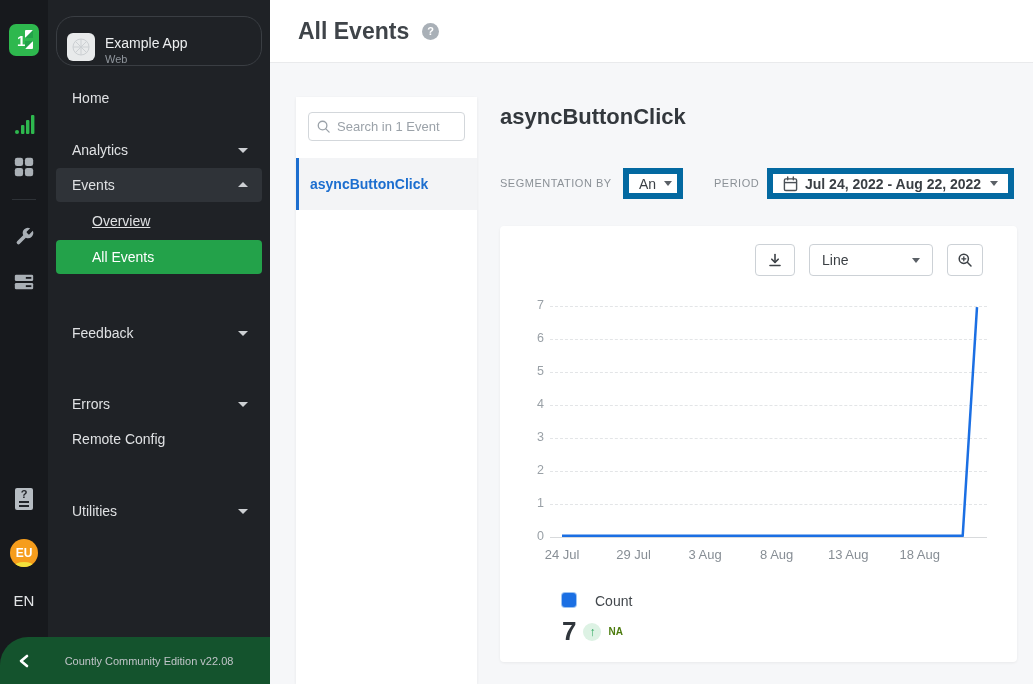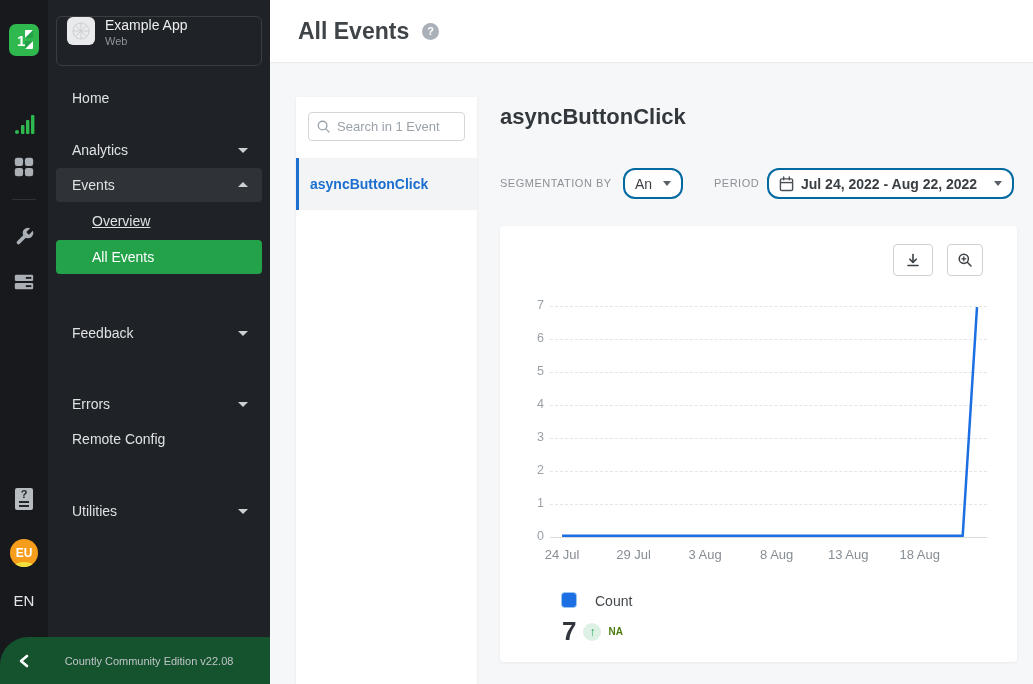--- a/index.html
+++ b/index.html
@@ -17,21 +17,21 @@
     justify-content:center; overflow:hidden; cursor:pointer; }
   .avatar::after { content:""; position:absolute; bottom:-4px; left:4px; width:20px; height:9px;
     border-radius:50%; background:#f2e13c; }
   .avatar span { position:relative; z-index:1; }
   .lang { position:absolute; left:0; top:592px; width:48px; text-align:center; color:#e2e4e6;
     font-size:15px; cursor:pointer; }
 
   
   .nav { position:absolute; left:48px; top:0; width:222px; height:684px; background:#1f2226; z-index:2; }
   .app-card { position:absolute; left:8px; top:16px; width:206px; height:50px; border:1px solid #3a3e43;
-    border-radius:6px; display:flex; align-items:flex-start; padding:0 10px; gap:10px; cursor:pointer; }
+    border-radius:18px; display:flex; align-items:flex-end; padding:0 10px; gap:10px; cursor:pointer; }
   .app-card .app-title { color:#eceeef; font-size:14px; }
   .app-card .app-sub { color:#8f959c; font-size:11px; margin-top:2px; }
   .nav-item { position:absolute; left:0; width:222px; height:34px; display:flex; align-items:center;
     color:#dfe1e3; font-size:14px; padding-left:24px; cursor:pointer; }
   .nav-item.sub { padding-left:44px;text-decoration:underline; }
   .nav-item.active-parent { left:8px; width:206px; background:#2f3338; border-radius:4px; padding-left:16px; }
   .nav-item.selected { left:8px; width:206px; background:#23a24a; border-radius:4px; padding-left:36px; color:#fff; }
   .caret-down { position:absolute; right:22px; top:50%; margin-top:-2px; width:0; height:0;
     border-left:5px solid transparent; border-right:5px solid transparent; border-top:5px solid #cdd0d3; }
   .caret-up { position:absolute; right:22px; top:50%; margin-top:-3px; width:0; height:0;
@@ -61,22 +61,22 @@
   .search-input::placeholder { color:#9ba2a9; }
   .event-item { margin-top:17px; height:52px; display:flex; align-items:center; padding-left:11px;
     background:#f3f4f6; border-left:3px solid #1c6ecf; color:#1c6ecf; font-size:14px; font-weight:bold; cursor:pointer; }
 
   
   .detail-title { position:absolute; left:230px; top:104px; font-size:22px; font-weight:bold; color:#33383d; }
   .controls { position:absolute; left:230px; top:168px; width:517px; height:31px; }
   .ctl-label { position:absolute; top:9px; font-size:11px; font-weight:500; letter-spacing:.5px; color:#8b9197; }
   .seg-label { left:0; }
   .period-label { left:214px; }
-  .dropdown { position:absolute; top:0; height:31px; background:#fff; border:2px solid #0369a1;
-    border-radius:12px; display:flex; align-items:center; padding:0 10px; gap:8px; font-size:14px;
+  .dropdown { position:absolute; top:0; height:31px; background:#fff; border:6px solid #0369a1;
+    border-radius:0; display:flex; align-items:center; padding:0 10px; gap:8px; font-size:14px;
     color:#3a3f44; cursor:pointer; }
   .seg-dd { left:123px; width:60px; }
   .period-dd { left:267px; width:247px; font-weight:600; gap:7px; }
   .dd-caret { width:0; height:0; border-left:4px solid transparent; border-right:4px solid transparent;
     border-top:5px solid #5a6066; margin-left:auto; }
 
   
   .chart-card { position:absolute; left:230px; top:226px; width:517px; height:436px; background:#fff;
     border-radius:4px; box-shadow:0 1px 3px rgba(0,0,0,.06); }
   .chart-toolbar { position:absolute; top:18px; right:34px; display:flex; gap:14px; }
@@ -261,20 +261,24 @@
     </div>
 
     <div class="chart-card">
       <div class="chart-toolbar">
         <div class="tb-btn dl-btn">
           <svg width="16" height="16" viewBox="0 0 16 16">
             <line x1="8" y1="2.5" x2="8" y2="10" stroke="#3d4247" stroke-width="1.6" stroke-linecap="round"></line>
             <polyline points="4.8,7.2 8,10.4 11.2,7.2" fill="none" stroke="#3d4247" stroke-width="1.6" stroke-linecap="round" stroke-linejoin="round"></polyline>
             <line x1="3" y1="13.5" x2="13" y2="13.5" stroke="#3d4247" stroke-width="1.6" stroke-linecap="round"></line>
           </svg>
+        </div>
+        <div class="tb-btn type-select">
+          <span>Line</span>
+          <span class="dd-caret"></span>
         </div>
         <div class="tb-btn zoom-btn">
           <svg width="16" height="16" viewBox="0 0 16 16">
             <circle cx="6.8" cy="6.8" r="4.6" fill="none" stroke="#3d4247" stroke-width="1.5"></circle>
             <line x1="10.3" y1="10.3" x2="14" y2="14" stroke="#3d4247" stroke-width="1.5" stroke-linecap="round"></line>
             <line x1="4.8" y1="6.8" x2="8.8" y2="6.8" stroke="#3d4247" stroke-width="1.3" stroke-linecap="round"></line>
             <line x1="6.8" y1="4.8" x2="6.8" y2="8.8" stroke="#3d4247" stroke-width="1.3" stroke-linecap="round"></line>
           </svg>
         </div>
       </div>

